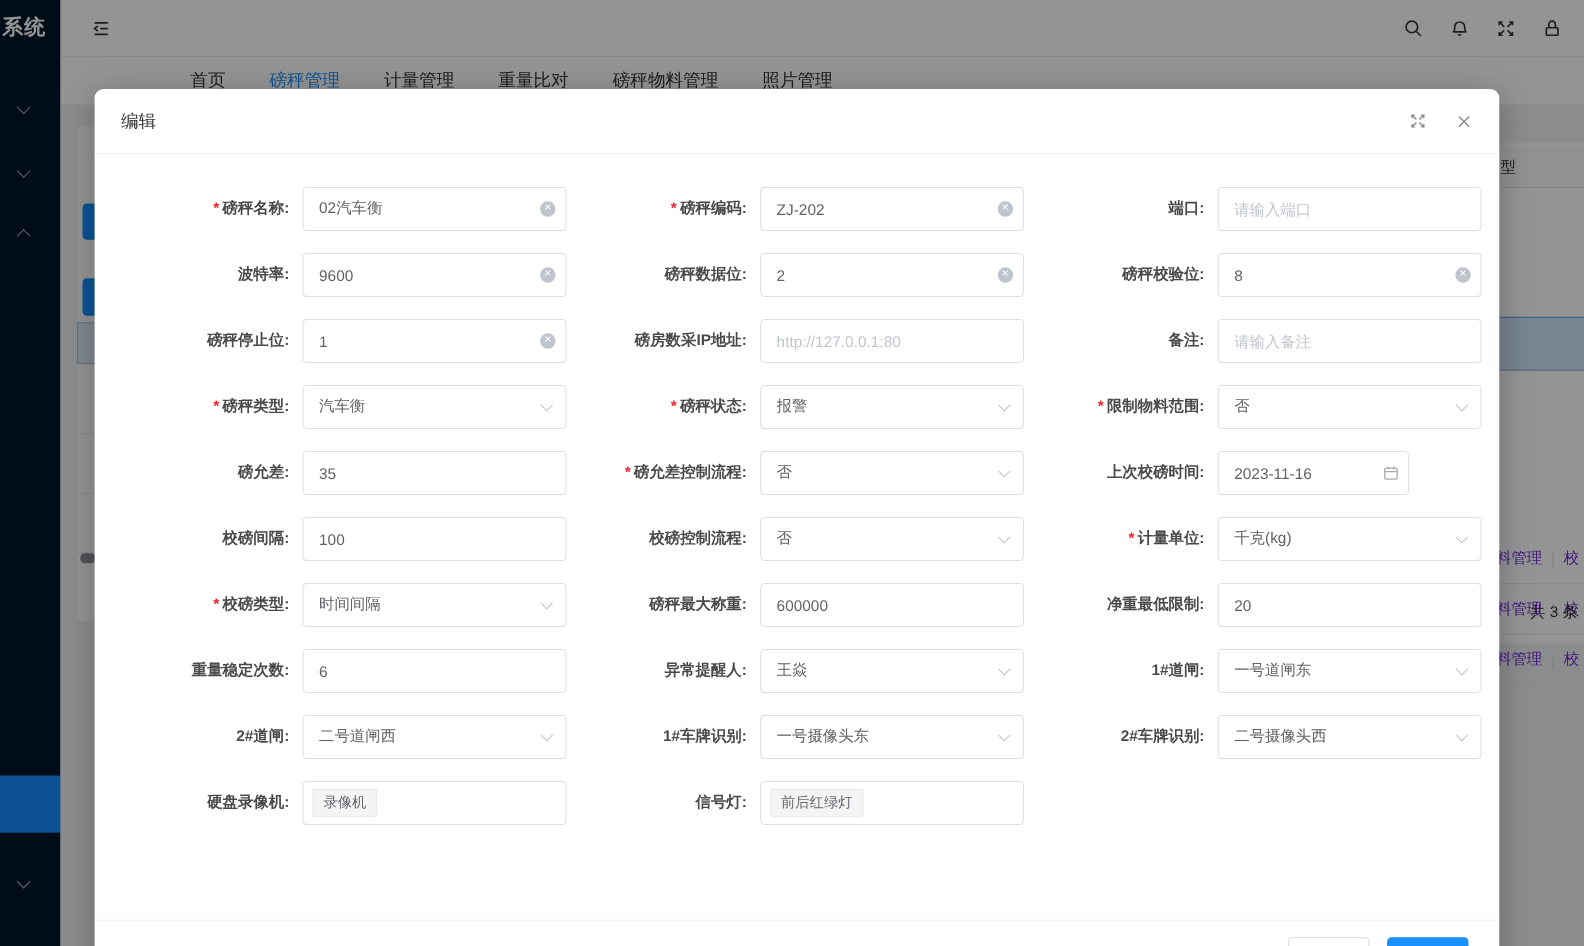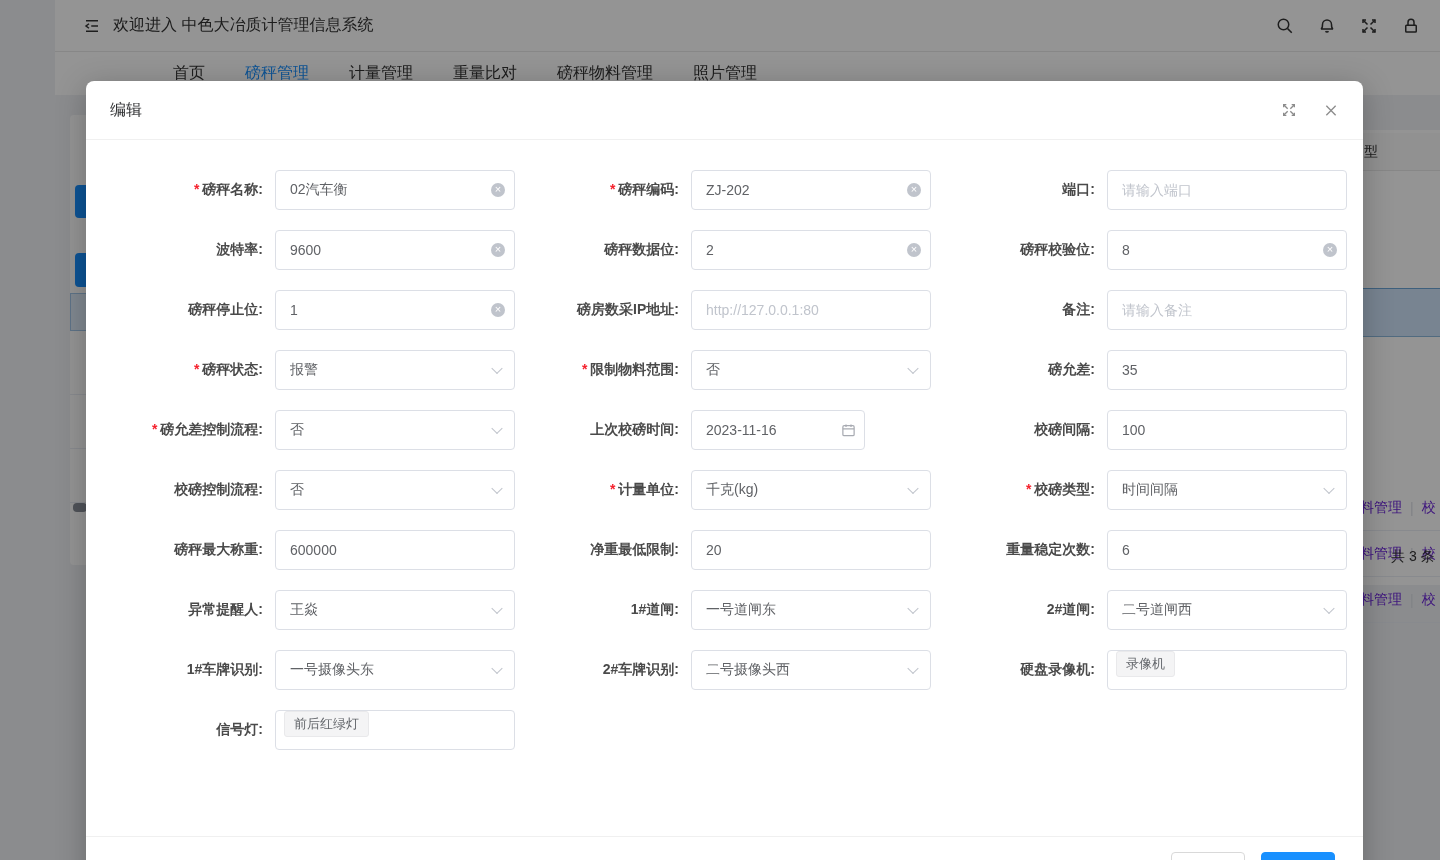--- a/index.html
+++ b/index.html
@@ -77,50 +77,57 @@
   .clear-btn { position:absolute; right:10px; top:50%; transform:translateY(-50%);
     width:14px; height:14px; background:#c0c4cc; color:#fff; border-radius:50%;
     font-size:11px; line-height:13px; text-align:center; cursor:pointer; }
   .select-wrap { border:1px solid #dcdfe6; border-radius:4px; display:flex; align-items:center;
     padding:0 30px 0 14px; cursor:pointer; background:#fff; }
   .sel-value { font-size:14px; color:#606266; white-space:nowrap; overflow:hidden; }
   .sel-arrow { position:absolute; right:13px; top:50%; width:8px; height:8px;
     border-right:1.4px solid #c0c4cc; border-bottom:1.4px solid #c0c4cc;
     transform:translateY(-70%) rotate(45deg); }
   .cal-icon { position:absolute; right:9px; top:50%; transform:translateY(-50%); display:inline-flex; }
-  .tags-wrap { border:1px solid #dcdfe6; border-radius:4px; display:flex; 
+  .tags-wrap { border:1px solid #dcdfe6; border-radius:4px; display:flex; align-items:center;
     gap:4px; padding:0 8px; background:#fff; cursor:text; }
   .tag { background:#f4f4f5; border:1px solid #e9e9eb; color:#63666b; font-size:13px;
     height:26px; line-height:24px; padding:0 9px; border-radius:3px; white-space:nowrap; }
 
   .modal-footer { flex:0 0 63px; border-top:1px solid #f0f0f0; display:flex; align-items:center;
     justify-content:flex-end; gap:16px; padding-right:28px; }
   .btn { height:32px; padding:0 20px; border-radius:4px; font-size:14px; cursor:pointer;
     font-family:"Liberation Sans","DejaVu Sans",sans-serif; }
   .btn-cancel { background:#fff; border:1px solid #d9d9d9; color:#444; }
   .btn-confirm { background:#1890ff; border:1px solid #1890ff; color:#fff; }
 </style>
 </head>
 <body>
 
 <div id="app">
 
   <div class="bg-layer">
 
+    <aside class="sidebar">
+      <div class="logo-text">系统</div>
+      <span class="side-chev chev-down" style="top:93px"></span>
+      <span class="side-chev chev-down" style="top:151px"></span>
+      <span class="side-chev chev-up" style="top:210px"></span>
+      <div class="side-active"></div>
+      <span class="side-chev chev-down" style="top:797px"></span>
+    </aside>
 
     <header class="topbar">
       <span class="tb-icon">
         <svg width="20" height="20" viewBox="0 0 24 24" fill="none" stroke="#333" stroke-width="2">
           <line x1="4" y1="5" x2="20" y2="5"></line>
             <line x1="11" y1="12" x2="20" y2="12"></line>
           <line x1="4" y1="19" x2="20" y2="19"></line>
             <path d="M8 9l-4 3 4 3"></path>
         </svg>
       </span>
-      <span class="topbar-title">欢迎进入 中色大冶质计管理信息系统</span>
       <span class="topbar-right">
         <span class="tb-icon">
           <svg width="18" height="18" viewBox="0 0 24 24" fill="none" stroke="#333" stroke-width="2">
             <circle cx="10" cy="10" r="7"></circle>
               <line x1="15.5" y1="15.5" x2="21" y2="21"></line>
           </svg>
         </span>
         <span class="tb-icon">
           <svg width="18" height="18" viewBox="0 0 24 24" fill="none" stroke="#333" stroke-width="2">
             <path d="M6 10a6 6 0 0 1 12 0c0 5 2 6 2 6H4s2-1 2-6"></path>
@@ -237,20 +244,27 @@
             <label class="form-label">磅秤停止位:</label>
             <div class="ctrl input-wrap"><input value="1" style=""><span class="clear-btn">×</span></div>
           </div>
           <div class="form-item">
             <label class="form-label">磅房数采IP地址:</label>
             <div class="ctrl input-wrap"><input placeholder="http://127.0.0.1:80" style=""></div>
           </div>
           <div class="form-item">
             <label class="form-label">备注:</label>
             <div class="ctrl input-wrap"><input placeholder="请输入备注" style=""></div>
+          </div>
+          <div class="form-item">
+            <label class="form-label"><span class="req">*</span>磅秤类型:</label>
+            <div class="ctrl select-wrap">
+              <span class="sel-value">汽车衡</span>
+              <span class="sel-arrow"></span>
+            </div>
           </div>
           <div class="form-item">
             <label class="form-label"><span class="req">*</span>磅秤状态:</label>
             <div class="ctrl select-wrap">
               <span class="sel-value">报警</span>
               <span class="sel-arrow"></span>
             </div>
           </div>
           <div class="form-item">
             <label class="form-label"><span class="req">*</span>限制物料范围:</label>

